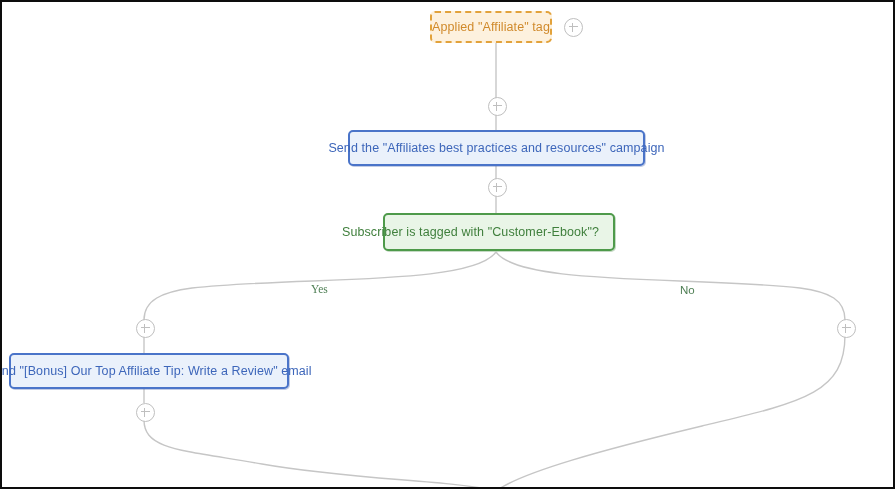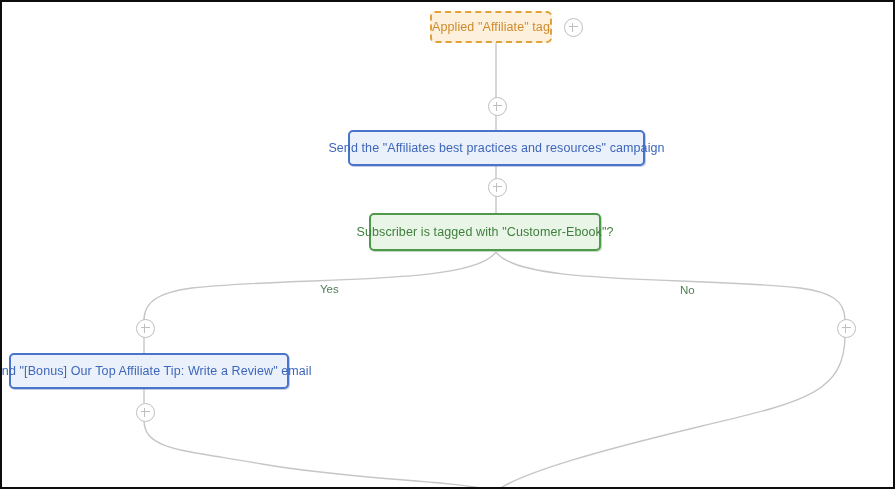--- a/index.html
+++ b/index.html
@@ -117,29 +117,29 @@
   </svg>
 
   <div class="node node-trigger" style="left:428px; top:9px; width:122px; height:32px;">
     <span>Applied "Affiliate" tag</span>
   </div>
 
   <div class="node node-action" style="left:346px; top:128px; width:297px; height:36px;">
     <span>Send the "Affiliates best practices and resources" campaign</span>
   </div>
 
-  <div class="node node-condition" style="left:367px; top:211px; width:232px; height:38px;">
+  <div class="node node-condition" style="left:381px; top:211px; width:232px; height:38px;justify-content:flex-end;">
     <span>Subscriber is tagged with "Customer-Ebook"?</span>
   </div>
 
   <div class="node node-action" style="left:7px; top:351px; width:280px; height:36px;">
     <span>Send "[Bonus] Our Top Affiliate Tip: Write a Review" email</span>
   </div>
 
-  <div class="branch-label" style="left:313px; top:281px;">Yes</div>
+  <div class="branch-label" style="left:304px; top:281px;font-family:Liberation Serif, serif;">Yes</div>
 
   <div class="branch-label" style="left:673px; top:282px;">No</div>
 
   <div class="plus-btn" style="left:562px; top:16px;"></div>
   <div class="plus-btn" style="left:486px; top:95px;"></div>
   <div class="plus-btn" style="left:486px; top:176px;"></div>
   <div class="plus-btn" style="left:134px; top:317px;"></div>
   <div class="plus-btn" style="left:134px; top:401px;"></div>
   <div class="plus-btn" style="left:835px; top:317px;"></div>
 

